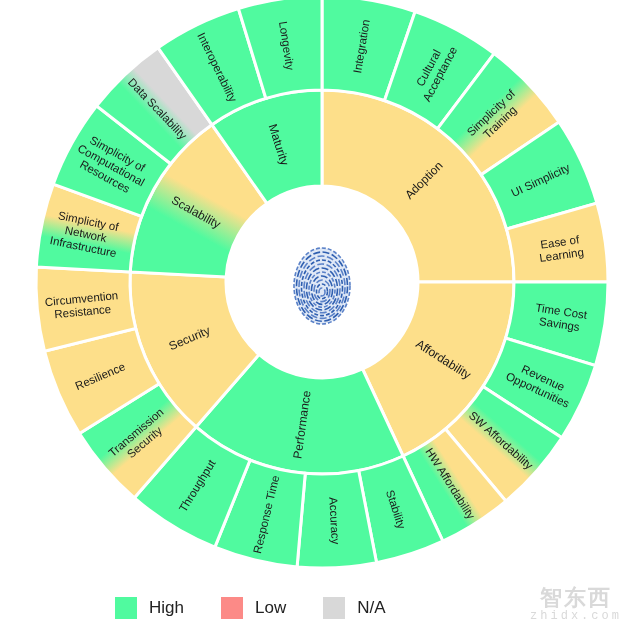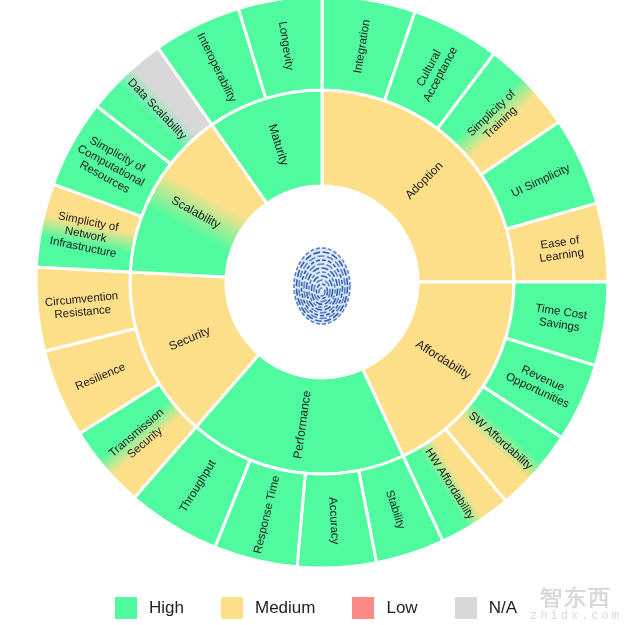--- a/index.html
+++ b/index.html
@@ -137,24 +137,20 @@
       <ellipse cx="322" cy="292" rx="3" ry="4" fill="none" stroke="#5b82c8" stroke-width="1.6" stroke-dasharray="7 2.5"></ellipse>
     </g>
 </svg>
 
 <div class="legend">
   <div class="legend-item">
     <div class="swatch" style="background: rgb(80, 250, 159);"></div>
     <span class="legend-text">High</span>
   </div>
   <div class="legend-item">
-    <div class="swatch" style="background: rgb(253, 223, 138);"></div>
-    <span class="legend-text">Medium</span>
-  </div>
-  <div class="legend-item">
     <div class="swatch" style="background: rgb(252, 138, 135);"></div>
     <span class="legend-text">Low</span>
   </div>
   <div class="legend-item">
     <div class="swatch" style="background: rgb(216, 216, 216);"></div>
     <span class="legend-text">N/A</span>
   </div>
 </div>
 
 <div class="watermark">

